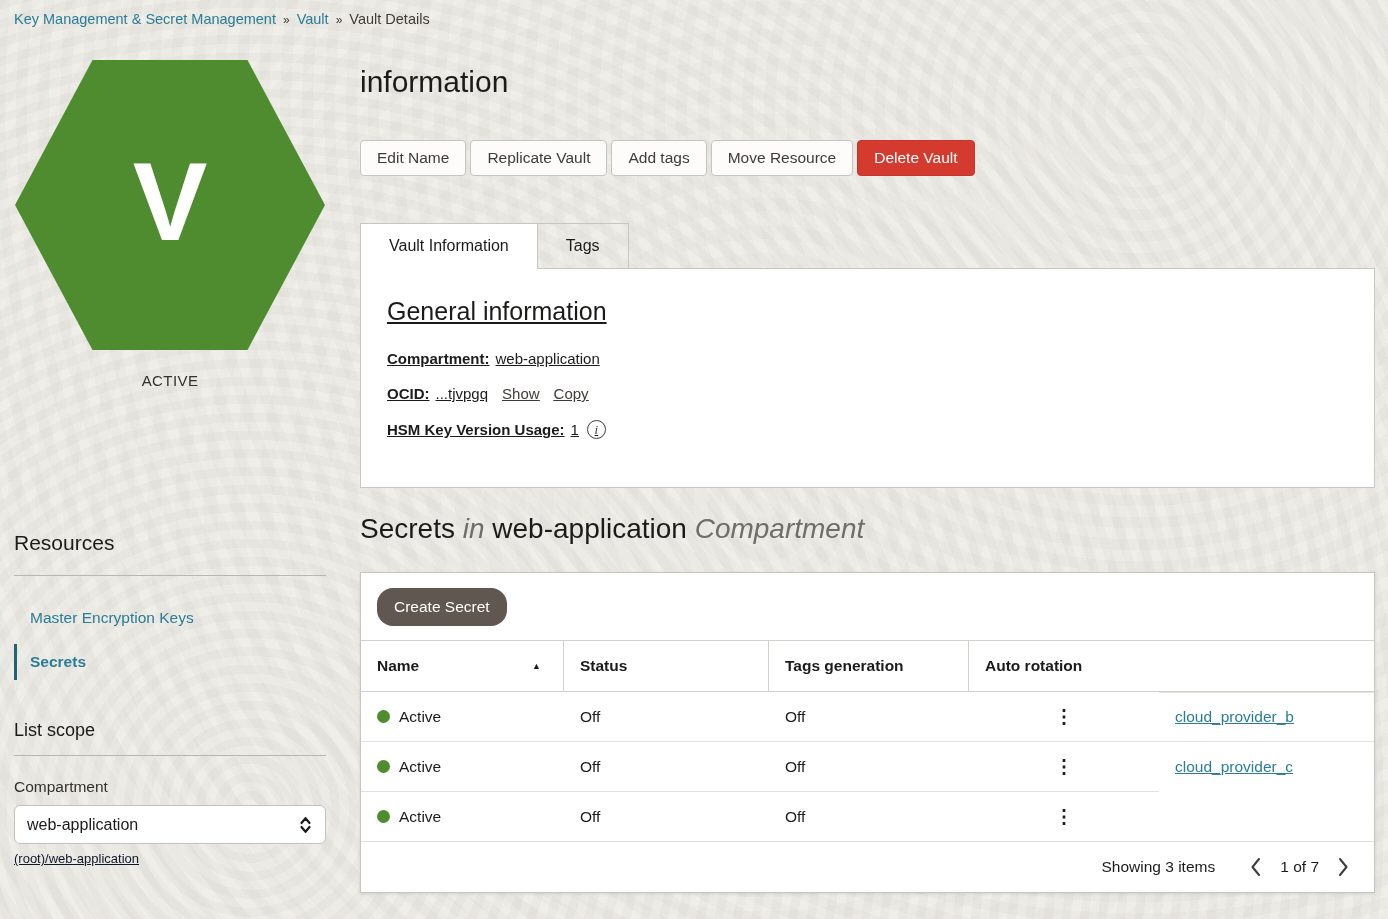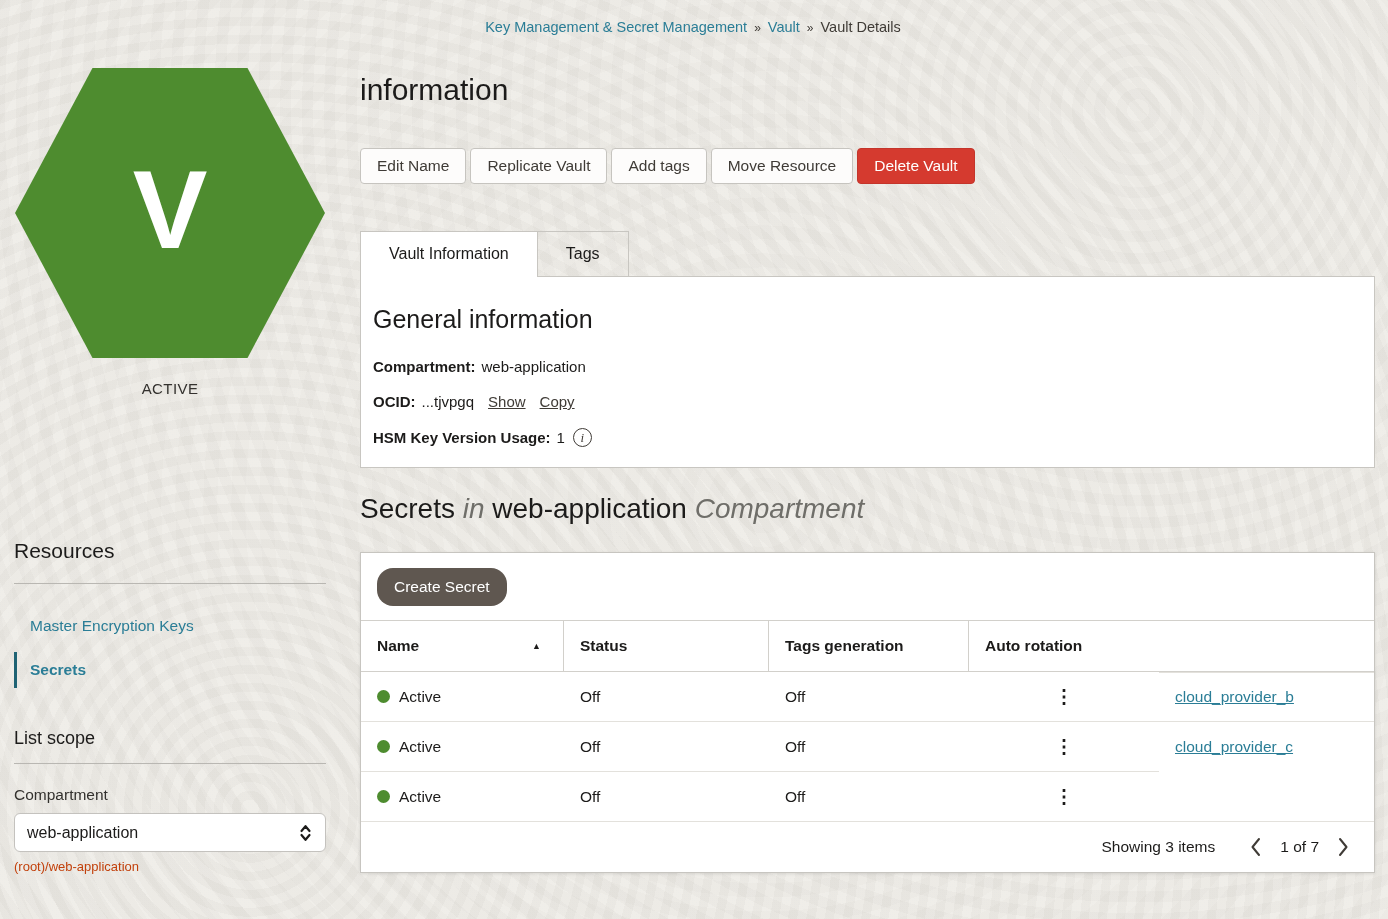--- a/index.html
+++ b/index.html
@@ -9,21 +9,21 @@
     font-family:"Liberation Sans", sans-serif; color:#1c1b1a;
     background-color:#edebe6;
     background-image:
       repeating-radial-gradient(circle at 18% 88%, rgba(255,255,255,0.05) 0 9px, rgba(120,115,105,0.035) 9px 18px),
       repeating-radial-gradient(circle at 82% 12%, rgba(255,255,255,0.05) 0 11px, rgba(120,115,105,0.028) 11px 22px),
       repeating-radial-gradient(circle at 55% 55%, rgba(255,255,255,0.04) 0 14px, rgba(120,115,105,0.02) 14px 28px);
   }
   a { cursor:pointer; }
 
   
-  .breadcrumb { padding:18px 16px 10px 14px; font-size:14.5px; line-height:18px;text-align:center; }
+  .breadcrumb { padding:10px 16px 10px 14px; font-size:14.5px; line-height:18px; }
   .breadcrumb .crumb-link { color:#2a7d96; text-decoration:none; }
   .breadcrumb .crumb-current { color:#3f3b36; }
   .breadcrumb .sep { color:#3f3b36; margin:0 7px; font-size:12px; }
 
   
   .layout { display:flex; align-items:flex-start; }
   .left-col { flex:0 0 360px; width:360px; padding-left:14px; }
   .right-col { flex:1; padding-right:13px; min-width:0; }
 
   
@@ -47,37 +47,37 @@
   .side-item .side-link { color:#2a7d96; text-decoration:none; }
   .side-item.active { border-left-color:#1f6374; }
   .side-item.active .side-link { font-weight:bold; }
 
   .listscope-section { margin-top:40px; }
   .field-label { font-size:15.5px; color:#33312e; margin:22px 0 9px 0; }
   .select-box {
     width:312px; height:39px; background:#fff; border:1px solid #c4c2be; border-radius:6px;
     display:flex; align-items:center; justify-content:space-between; padding:0 12px; font-size:16px; cursor:pointer;
   }
-  .helper-text { font-size:13px; color:#c2410c; margin-top:7px; }
+  .helper-text { font-size:13px; color:#0f172a; margin-top:7px;text-decoration:underline; }
 
   
   .page-title { font-size:30px; font-weight:400; margin:26px 0 0 0; line-height:34px; }
   .action-row { margin-top:41px; display:flex; gap:4px; }
   .btn {
     background:#fdfcfb; border:1px solid #c6c4bf; border-radius:4px;
     padding:8px 16px; font-size:15.5px; color:#3f3b36; cursor:pointer;
     font-family:"Liberation Sans", sans-serif;
   }
   .btn.danger { background:#d53a2f; border-color:#c4352b; color:#fff; }
 
   .tabs { display:flex; margin-top:47px; position:relative; }
   .tab { padding:13px 28px; font-size:16px; border:1px solid #c8c6c1; border-bottom:0; cursor:pointer; color:#1c1b1a; }
   .tab.active { background:#fff; position:relative; z-index:2; margin-bottom:-1px; padding-bottom:14px; }
   .tab.inactive { border-left:0; background:transparent; }
-  .tab-panel { background:#fff; border:1px solid #c8c6c1; height:192px; padding:20px 12px; position:relative; z-index:1; }
+  .tab-panel { background:#fff; border:1px solid #c8c6c1; height:220px; padding:20px 26px; position:relative; z-index:1;text-decoration:underline; }
   .panel-heading { font-size:25px; font-weight:400; margin:8px 0 24px 0; }
   .info-row { font-size:15px; margin-bottom:18px; display:flex; align-items:center; }
   .info-row .lbl { font-weight:bold; margin-right:6px; }
   .inline-link { color:#3f3b36; text-decoration:underline; margin-left:14px; }
   .info-icon {
     display:inline-flex; width:19px; height:19px; border:1.5px solid #3f3b36; border-radius:50%;
     align-items:center; justify-content:center; margin-left:8px;
     font-family:"Liberation Serif", serif; font-style:italic; font-size:13px; color:#3f3b36; cursor:pointer;
   }
 

